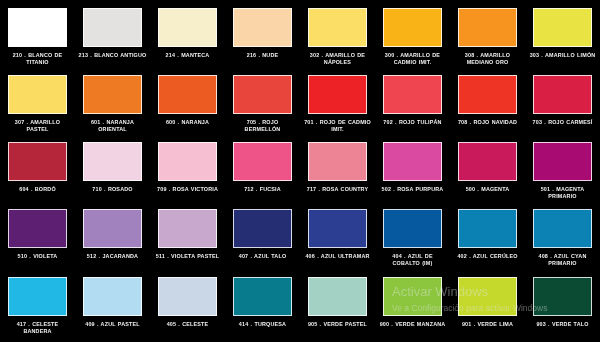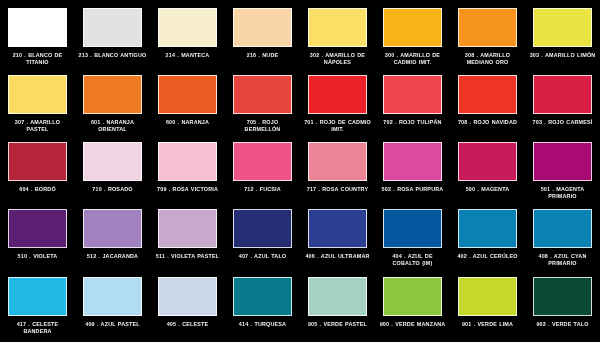--- a/index.html
+++ b/index.html
@@ -249,13 +249,15 @@
       <div class="swatch-chip" style="background: rgb(196, 217, 44);"></div>
       <div class="swatch-label">901 . VERDE LIMA</div>
     </div>
     <div class="swatch-cell">
       <div class="swatch-chip" style="background: rgb(11, 75, 51);"></div>
       <div class="swatch-label">903 . VERDE TALO</div>
     </div>
   </div>
 
 <div id="windows-watermark">
+  <div class="wm-title">Activar Windows</div>
+  <div class="wm-sub">Ve a Configuración para activar Windows</div>
 </div>
 
 </body></html>

